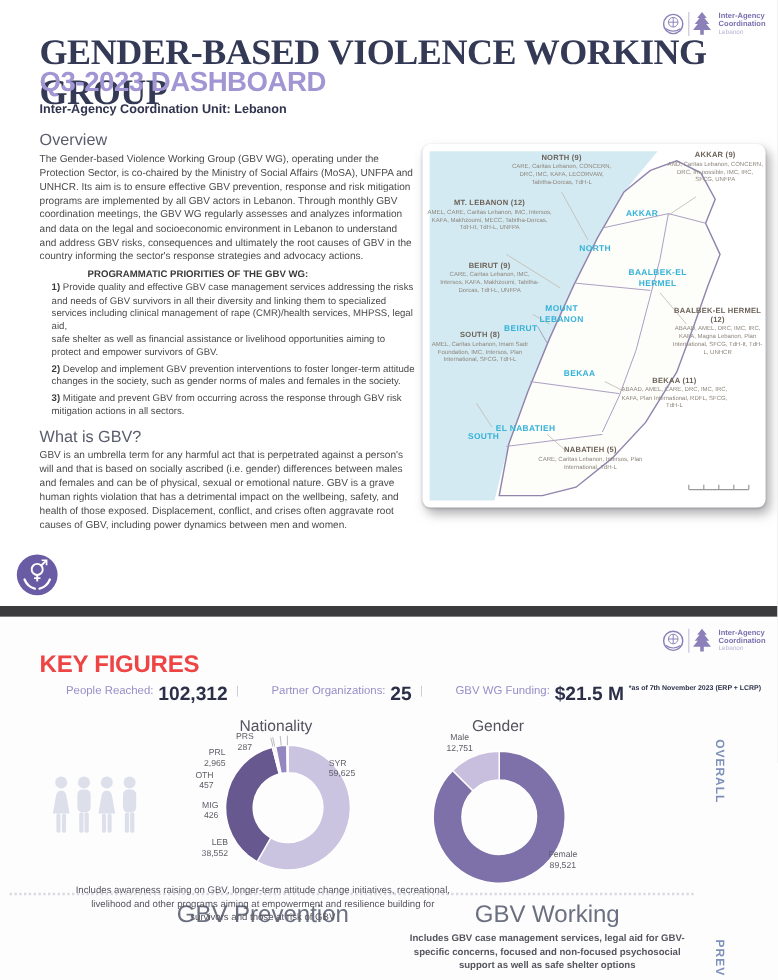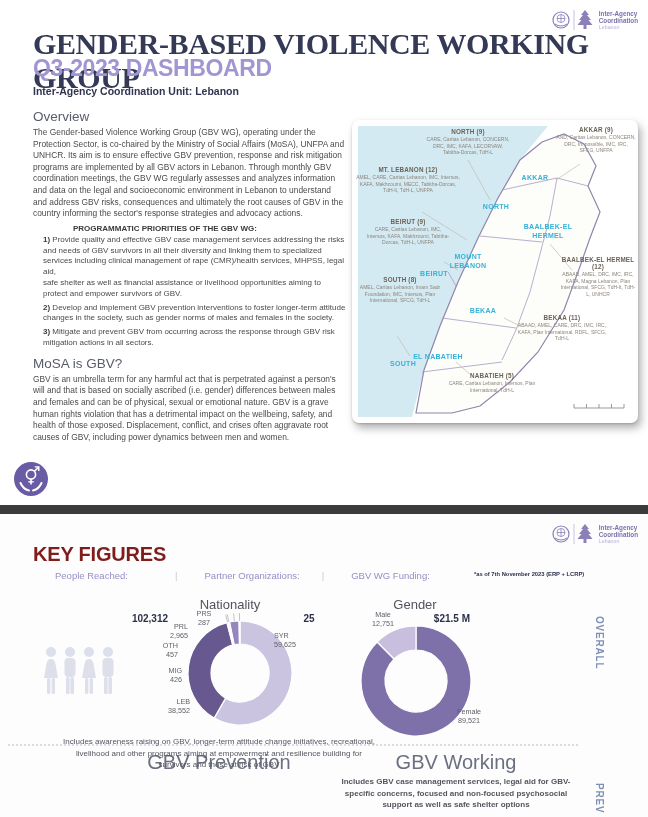--- a/index.html
+++ b/index.html
@@ -32,25 +32,25 @@
   .map-region-name{font-size:6.3px;font-weight:700;color:#6b6157;letter-spacing:.2px;margin-bottom:1px;}
   .map-region-orgs{font-size:5px;line-height:1.3;color:#8d857c;}
   .cyan{font-size:7px;font-weight:700;fill:#35b2d8;letter-spacing:.3px;text-anchor:middle;
         font-family:"Liberation Sans",sans-serif;}
 
   
   .pagesep{left:0;top:505px;width:648px;height:9px;background:#3b3b3d;}
 
   
   .page2{left:0;top:514px;width:648px;height:303px;background:#fdfdfe;}
-  .keyfig-title{left:33px;top:543px;font-size:20px;font-weight:700;color:#7f1d1d;letter-spacing:-0.2px;}
+  .keyfig-title{left:33px;top:543px;font-size:20px;font-weight:700;color:#ef4444;letter-spacing:-0.2px;}
   .stats{left:35px;top:570px;display:flex;align-items:flex-start;gap:7px;font-size:9.5px;white-space:nowrap;}
   .stat{display:flex;gap:4px;align-items:flex-start;padding-left:20px;}
   .stat-label{color:#988dc6;}
-  .stat-value{color:#2b3048;font-weight:700;font-size:10px;margin-top:43px;}
+  .stat-value{color:#2b3048;font-weight:700;font-size:16px;}
   .stat-div{color:#c9c9d4;}
   .stat-note{font-size:5.8px;font-weight:700;color:#2b3048;margin-top:1px;}
 
   .chart-title{font-size:13px;color:#53525e;text-align:center;}
   .dlabel{position:absolute;font-size:7.2px;line-height:1.25;color:#5e5e66;}
   .ra{text-align:right;} .ca{text-align:center;}
 
   .vtab{position:absolute;writing-mode:vertical-rl;font-size:10px;font-weight:700;
         color:#7d90b8;letter-spacing:.8px;cursor:pointer;}
   .dashline{left:8px;top:744px;width:570px;border-top:2px dotted #d9d9df;}
@@ -84,21 +84,21 @@
   <div class="abs subtitle">Inter-Agency Coordination Unit: Lebanon</div>
 
   <div class="abs leftcol">
     <div class="h-sec">Overview</div>
     <div class="body-sm">The Gender-based Violence Working Group (GBV WG), operating under the Protection Sector, is co-chaired by the Ministry of Social Affairs (MoSA), UNFPA and UNHCR. Its aim is to ensure effective GBV prevention, response and risk mitigation programs are implemented by all GBV actors in Lebanon. Through monthly GBV coordination meetings, the GBV WG regularly assesses and analyzes information and data on the legal and socioeconomic environment in Lebanon to understand and address GBV risks, consequences and ultimately the root causes of GBV in the country informing the sector's response strategies and advocacy actions.</div>
     <div class="prior-h">PROGRAMMATIC PRIORITIES OF THE GBV WG:</div>
     <div class="prior"><b>1)</b> <span>Provide quality and effective GBV case management services addressing the risks and needs of GBV survivors in all their diversity and linking them to specialized services including clinical management of rape (CMR)/health services, MHPSS, legal aid,
 safe shelter as well as financial assistance or livelihood opportunities aiming to protect and empower survivors of GBV.</span></div>
     <div class="prior"><b>2)</b> <span>Develop and implement GBV prevention interventions to foster longer-term attitude changes in the society, such as gender norms of males and females in the society.</span></div>
     <div class="prior"><b>3)</b> <span>Mitigate and prevent GBV from occurring across the response through GBV risk mitigation actions in all sectors.</span></div>
-    <div class="h-sec whatis">MoSA is GBV?</div>
+    <div class="h-sec whatis">What is GBV?</div>
     <div class="body-sm">GBV is an umbrella term for any harmful act that is perpetrated against a person's will and that is based on socially ascribed (i.e. gender) differences between males and females and can be of physical, sexual or emotional nature. GBV is a grave human rights violation that has a detrimental impact on the wellbeing, safety, and health of those exposed. Displacement, conflict, and crises often aggravate root causes of GBV, including power dynamics between men and women.</div>
   </div>
 
   <svg class="abs" style="left:13px;top:461px;" width="36" height="36" viewBox="0 0 36 36">
     <circle cx="18" cy="18" r="17" fill="#6a5ba5"></circle>
     <circle cx="18" cy="13.5" r="4.6" fill="none" stroke="#fff" stroke-width="1.6"></circle>
     <line x1="21.4" y1="10.2" x2="25.5" y2="6.2" stroke="#fff" stroke-width="1.6"></line>
     <path d="M25.8,10 L25.8,5.9 L21.7,5.9" fill="none" stroke="#fff" stroke-width="1.4"></path>
     <line x1="18" y1="18.2" x2="18" y2="23.5" stroke="#fff" stroke-width="1.6"></line>
     <line x1="15.3" y1="20.8" x2="20.7" y2="20.8" stroke="#fff" stroke-width="1.4"></line>

